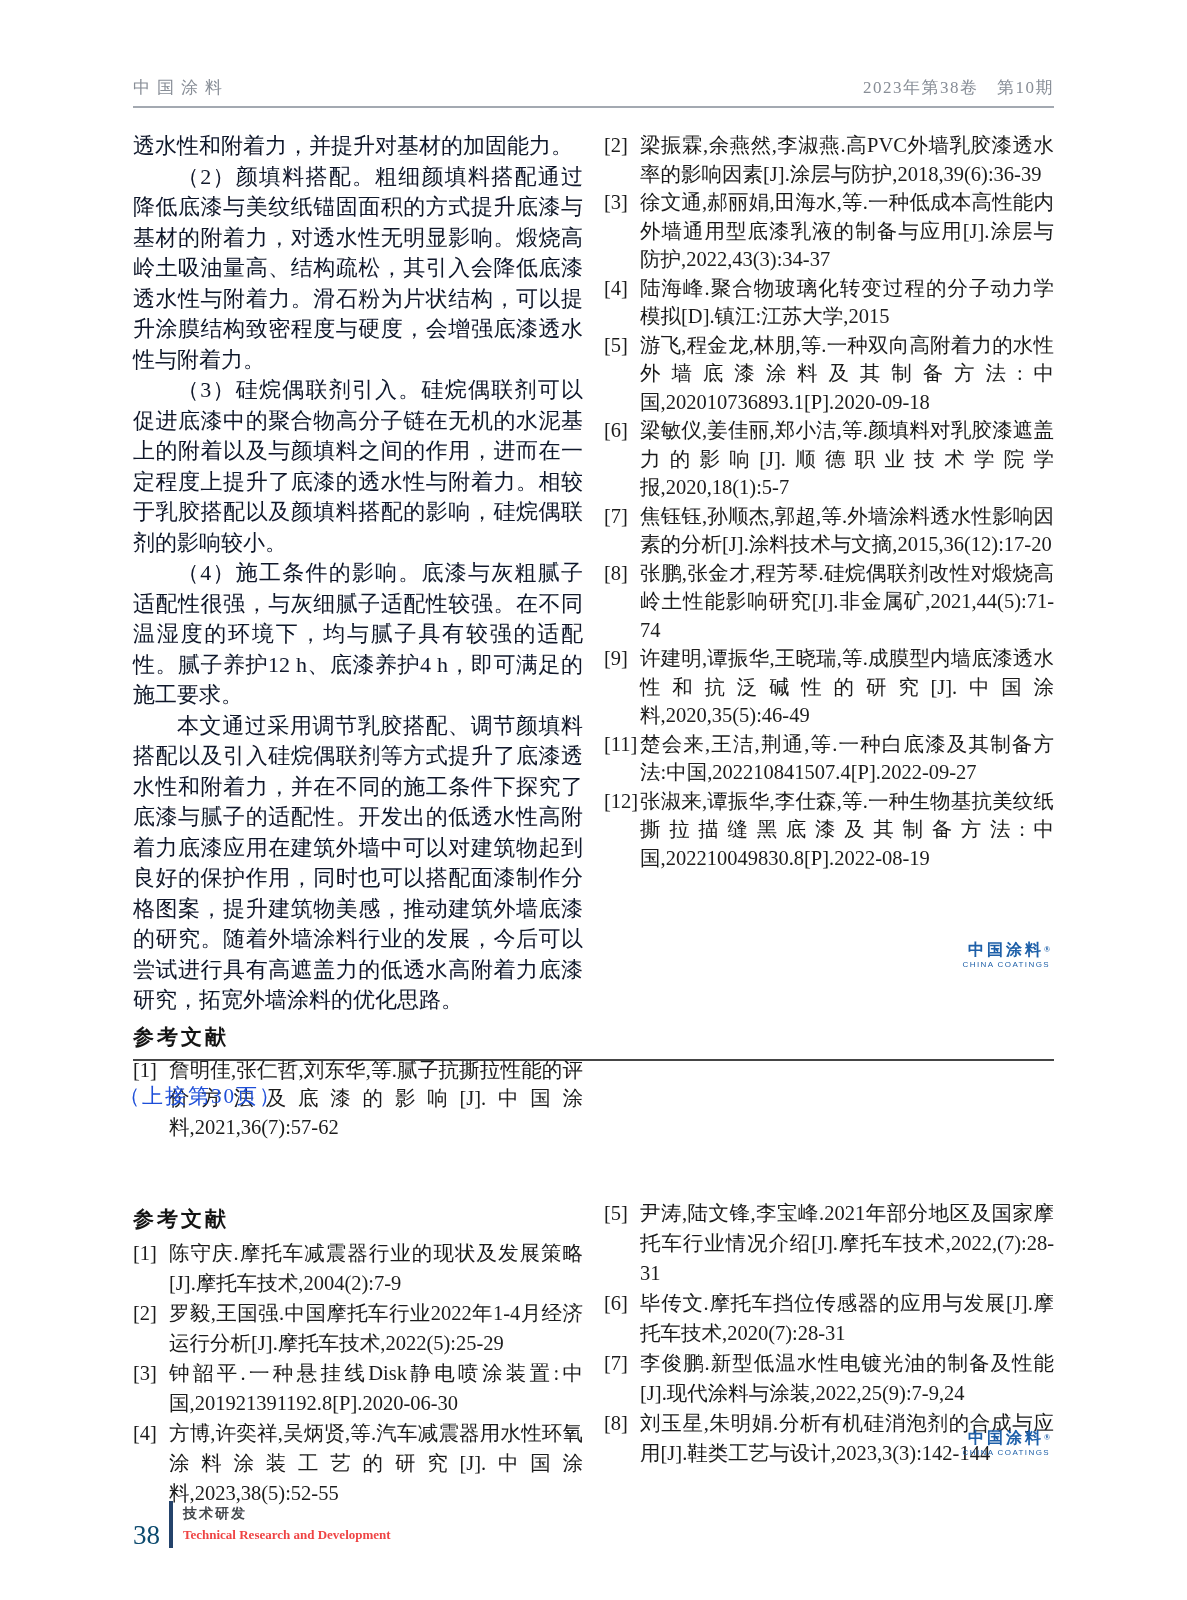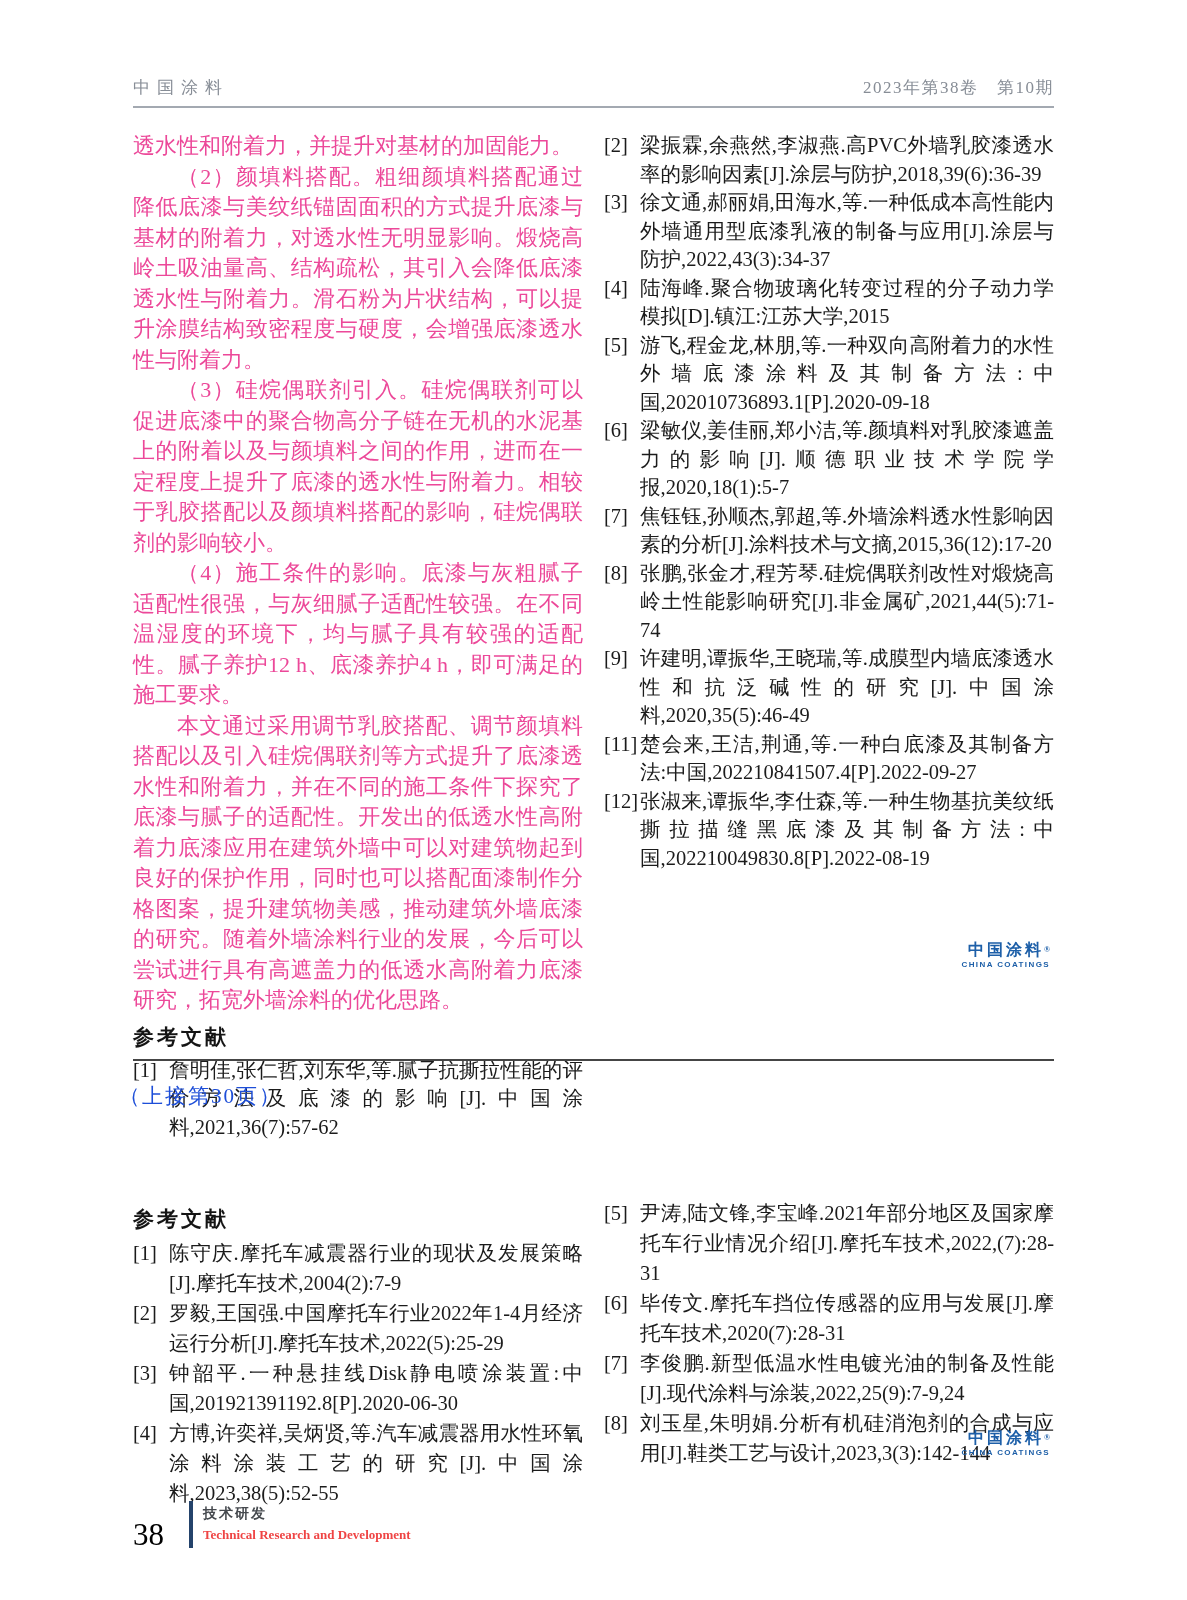--- a/index.html
+++ b/index.html
@@ -19,21 +19,21 @@
   
   .columns{
     position:absolute;left:133px;width:921px;
     display:flex;gap:21px;
   }
   #columns-1{top:131px;}
   #columns-2{top:1198px;}
   .col{width:450px;}
 
   .para{
-    margin:0;font-size:22px;line-height:30.5px;color:#ec4899;
+    margin:0;font-size:22px;line-height:30.5px;color:#0f172a;
     text-align:justify;
   }
   .para.indent{text-indent:2em;}
 
   .ref-heading{
     font-family:"Liberation Sans",sans-serif;
     font-size:21px;font-weight:bold;color:#141414;
     letter-spacing:3px;
     margin:7px 0 5px 0;
   }
@@ -49,35 +49,35 @@
   .logo{position:absolute;text-align:right;color:#1d5fa8;}
   #logo-1{right:137px;top:942px;}
   #logo-2{right:137px;top:1430px;}
   .logo-cn{
     font-family:Liberation Serif, serif;
     font-size:16px;font-weight:bold;letter-spacing:3px;line-height:16px;
   }
   .logo-reg{font-size:8px;vertical-align:top;letter-spacing:0;}
   .logo-en{
     font-family:"Liberation Sans",sans-serif;
-    font-size:8px;font-weight:bold;letter-spacing:1.4px;margin-top:2px;line-height:9px;
+    font-size:8px;font-weight:normal;letter-spacing:1.4px;margin-top:2px;line-height:9px;
   }
 
   
   .divider{position:absolute;left:133px;top:1059px;width:921px;height:2px;background:#454545;}
   .continuation-note{
     position:absolute;left:119px;top:1082px;
     font-size:21px;color:#1d4ed8;letter-spacing:2px;
   }
 
   
   .page-footer{position:absolute;left:133px;top:1501px;display:flex;height:47px;}
   .footer-page-number{
-    font-size:31px;color:#000000;align-self:flex-end;
-    margin-right:25px;line-height:26px;
+    font-size:27px;color:#0c4a6e;align-self:flex-end;
+    margin-right:9px;line-height:26px;
   }
   .footer-bar{width:4px;background:#24436b;margin-right:10px;}
   .footer-titles{display:flex;flex-direction:column;}
   .footer-section-cn{
     font-family:"Liberation Sans",sans-serif;
     font-size:14px;font-weight:bold;color:#45494e;letter-spacing:2px;line-height:24px;
   }
   .footer-section-en{
     font-size:13px;font-weight:bold;color:#ef4444;margin-top:2px;line-height:15px;
   }

